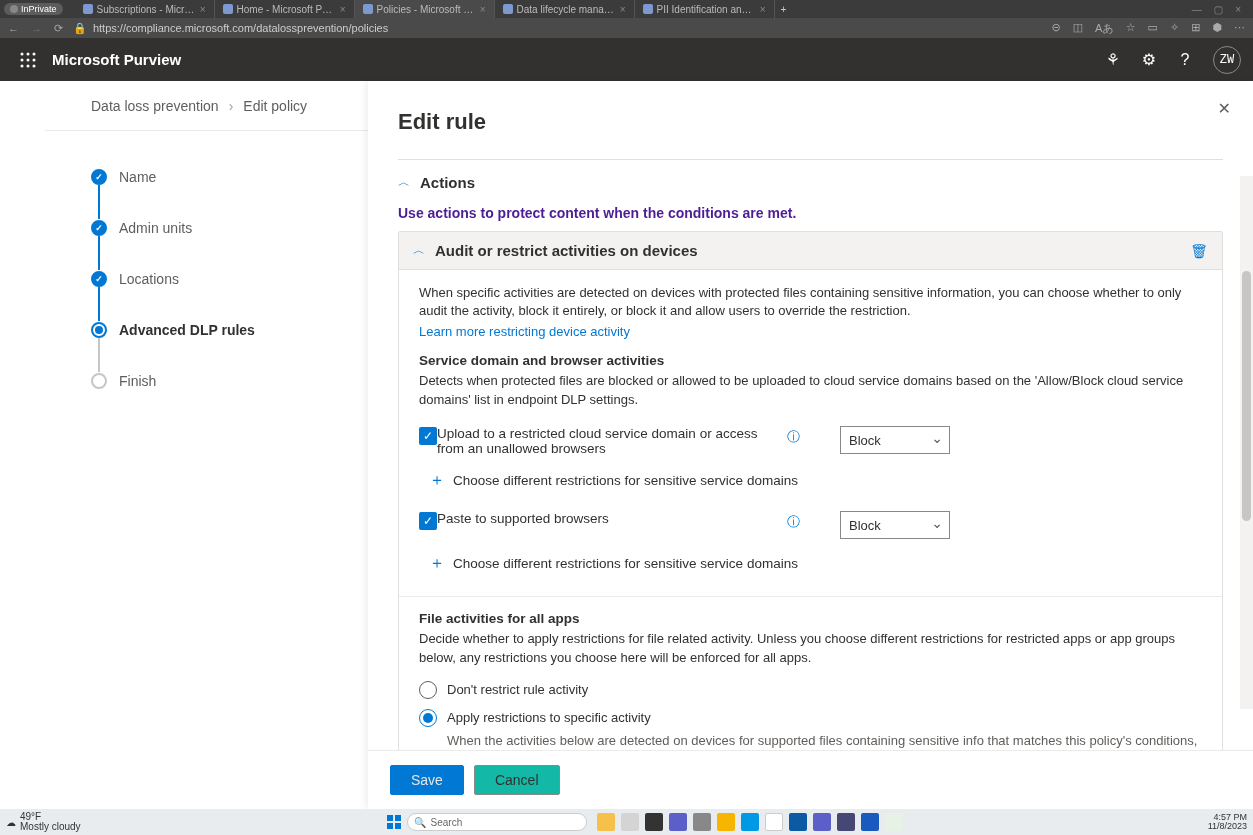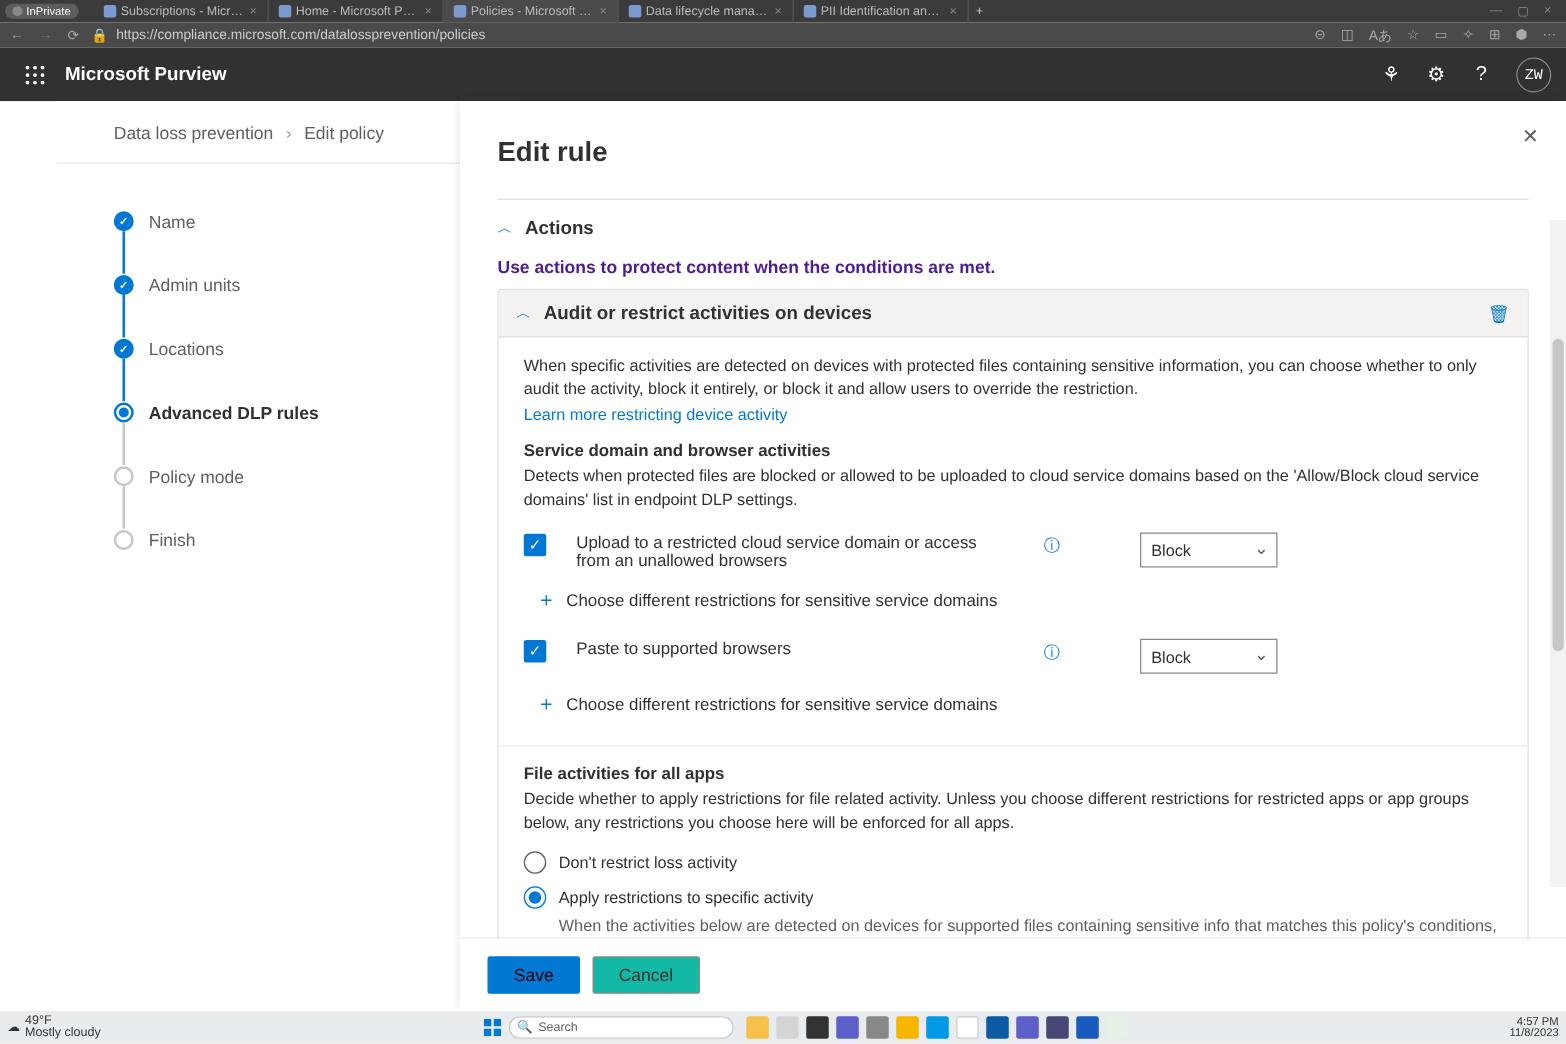--- a/index.html
+++ b/index.html
@@ -71,21 +71,21 @@
 .sub-panel-header { background: #f3f2f1; padding: 10px 14px; border-bottom: 1px solid #e1dfdd; display: flex; align-items: center; gap: 10px; position:relative;}
 .sub-panel-header .title { font-weight: 600; font-size: 15px; color: #323130;}
 .trash { margin-left: auto; color: #0078d4; cursor: pointer; font-size: 14px;}
 .sub-panel-body { padding: 14px 20px; font-size: 13px; color: #323130; }
 .sub-panel-body p { margin-bottom: 4px; line-height: 1.4;}
 .link { color: #0078d4; cursor: pointer; text-decoration: none;}
 
 .activity-section h4 { font-size: 13.5px; font-weight: 600; margin: 14px 0 4px 0;}
 .activity-section .sub { font-size: 13px; color: #323130; line-height:1.45; margin-bottom: 8px;}
 
-.activity-row { display: flex; align-items: flex-start; gap: 24px; padding: 8px 0; }
+.activity-row { display: flex; align-items: flex-start; gap: 0; padding: 8px 0; }
 .checkbox { width: 18px; height: 18px; background: #0078d4; border-radius: 2px; display: flex; align-items: center; justify-content: center; flex-shrink:0; cursor:pointer; margin-top:1px;}
 .checkbox::after { content: "✓"; color: #fff; font-size: 12px;}
 .activity-label { flex: 0 1 340px; font-size: 13.5px; }
 .info-icon { color: #0078d4; font-size: 13px; margin: 2px 40px 0 10px; cursor:pointer;}
 .dropdown { width: 110px; height: 28px; border: 1px solid #8a8886; display: flex; align-items: center; padding: 0 8px; font-size: 13px; background: #fff; cursor:pointer; position:relative;}
 .dropdown::after { content: "⌄"; position: absolute; right: 6px; color: #605e5c; top: 3px; font-size:14px;}
 
 .add-link-row { display: flex; align-items: center; gap: 8px; padding: 6px 0 12px 10px; color: #323130; font-size: 13.5px;}
 .plus-icon { color: #0078d4; font-size: 16px;}
 
@@ -93,21 +93,21 @@
 
 .radio-row { display: flex; align-items: center; gap: 10px; padding: 5px 0;}
 .radio-circle { width: 18px; height: 18px; border: 1.5px solid #605e5c; border-radius: 50%; display:flex; align-items:center; justify-content:center; cursor:pointer; flex-shrink:0;}
 .radio-circle.checked { border-color: #0078d4;}
 .radio-circle.checked::after { content:""; width: 10px; height:10px; background:#0078d4; border-radius:50%;}
 .radio-sub { font-size: 13px; color: #605e5c; padding-left: 28px; line-height:1.4;}
 
 
 .flyout-footer { padding: 14px 22px; border-top: 1px solid #edebe9; display: flex; gap: 10px; background:#fff;}
 .btn { padding: 6px 20px; font-size: 14px; border-radius: 2px; cursor: pointer; }
-.btn-primary { background: #0078d4; color: #000000; border: 1px solid #0078d4;}
+.btn-primary { background: #0078d4; color: #e5e5e5; border: 1px solid #0078d4;}
 .btn-secondary { background: #14b8a6; border: 1px solid #8a8886; color: #323130;}
 
 
 .taskbar { position: absolute; bottom: 0; left:0; right:0; height: 26px; background: #e8ecef; display: flex; align-items: center; font-size: 10px; color: #333; padding: 0 6px;}
 .taskbar-left { display:flex; align-items: center; gap:4px;}
 .taskbar-center { flex:1; display:flex; align-items:center; justify-content:center; gap:4px;}
 .start-btn { width:18px; height:18px; display:flex; align-items:center; justify-content:center;}
 .search-box { background:#fff; border:1px solid #ccc; border-radius:12px; height:18px; width:180px; display:flex; align-items:center; padding:0 6px; gap:4px; font-size:10px; color:#666;}
 .task-icons { display:flex; gap:6px; margin-left:6px;}
 .task-icon { width:18px; height:18px; background:#ddd; border-radius:2px;}
@@ -225,25 +225,20 @@
           <span class="step-label">Locations</span>
           <div class="step-line"></div>
         </div>
       <div class="step current">
           <div class="step-circle"></div>
           <span class="step-label">Advanced DLP rules</span>
           <div class="step-line"></div>
         </div>
       <div class="step">
           <div class="step-circle"></div>
-          <span class="step-label">Policy mode</span>
-          <div class="step-line"></div>
-        </div>
-      <div class="step">
-          <div class="step-circle"></div>
           <span class="step-label">Finish</span>
         </div>
     </div>
   </div>
 </div>
 
 <div class="flyout">
   <span class="flyout-close">✕</span>
   <div class="flyout-header">
     <h1 class="flyout-title">Edit rule</h1>
@@ -298,21 +293,21 @@
         </div>
 
         <hr class="sub-panel-inner-divider">
 
         <div class="activity-section">
           <h4>File activities for all apps</h4>
           <p class="sub">Decide whether to apply restrictions for file related activity. Unless you choose different restrictions for restricted apps or app groups below, any restrictions you choose here will be enforced for all apps.</p>
 
           <div class="radio-row">
             <div class="radio-circle"></div>
-            <span>Don't restrict loss activity</span>
+            <span>Don't restrict rule activity</span>
           </div>
           <div class="radio-row">
             <div class="radio-circle checked"></div>
             <span>Apply restrictions to specific activity</span>
           </div>
           <p class="radio-sub">When the activities below are detected on devices for supported files containing sensitive info that matches this policy's conditions, you</p>
         </div>
       </div>
     </div>
   </div>

